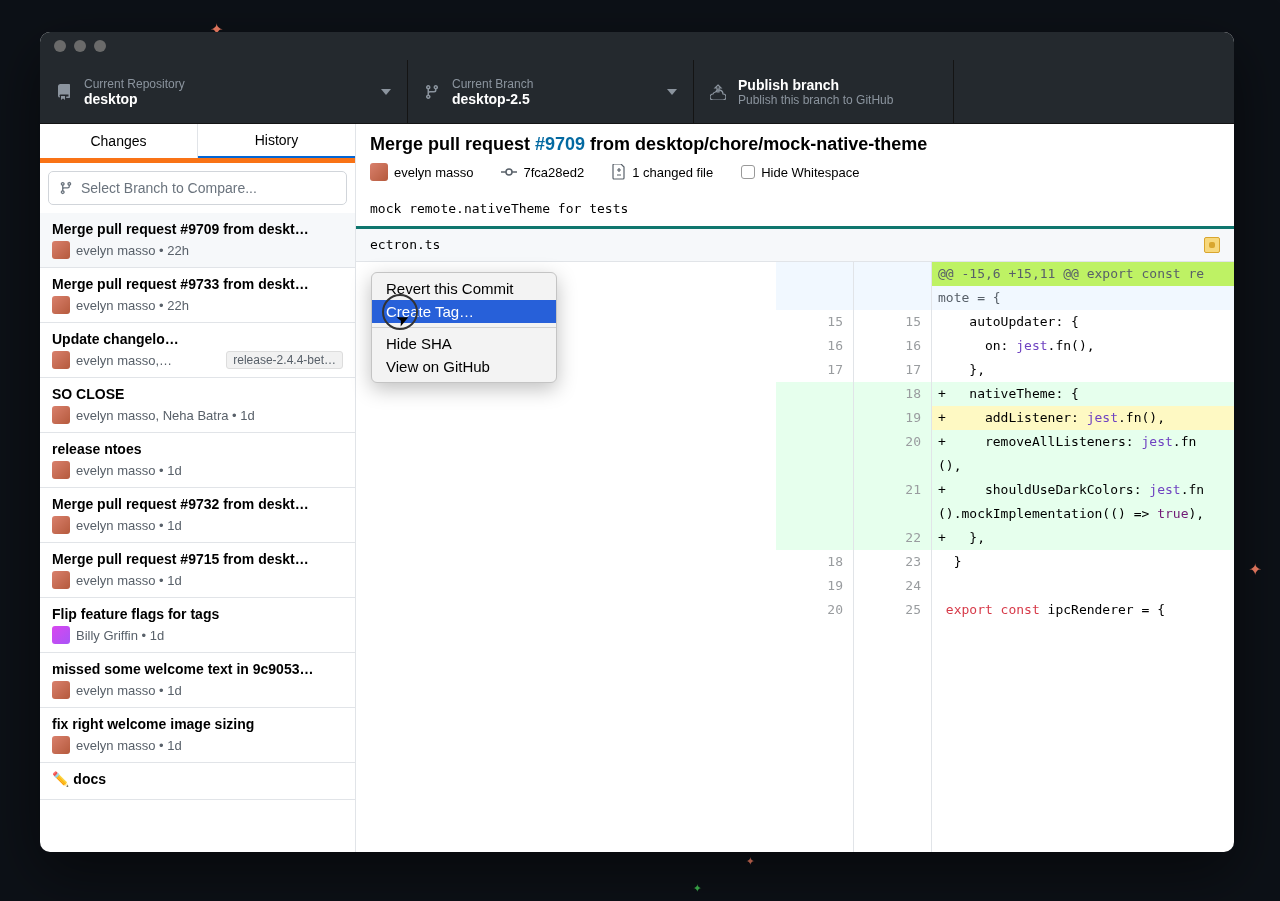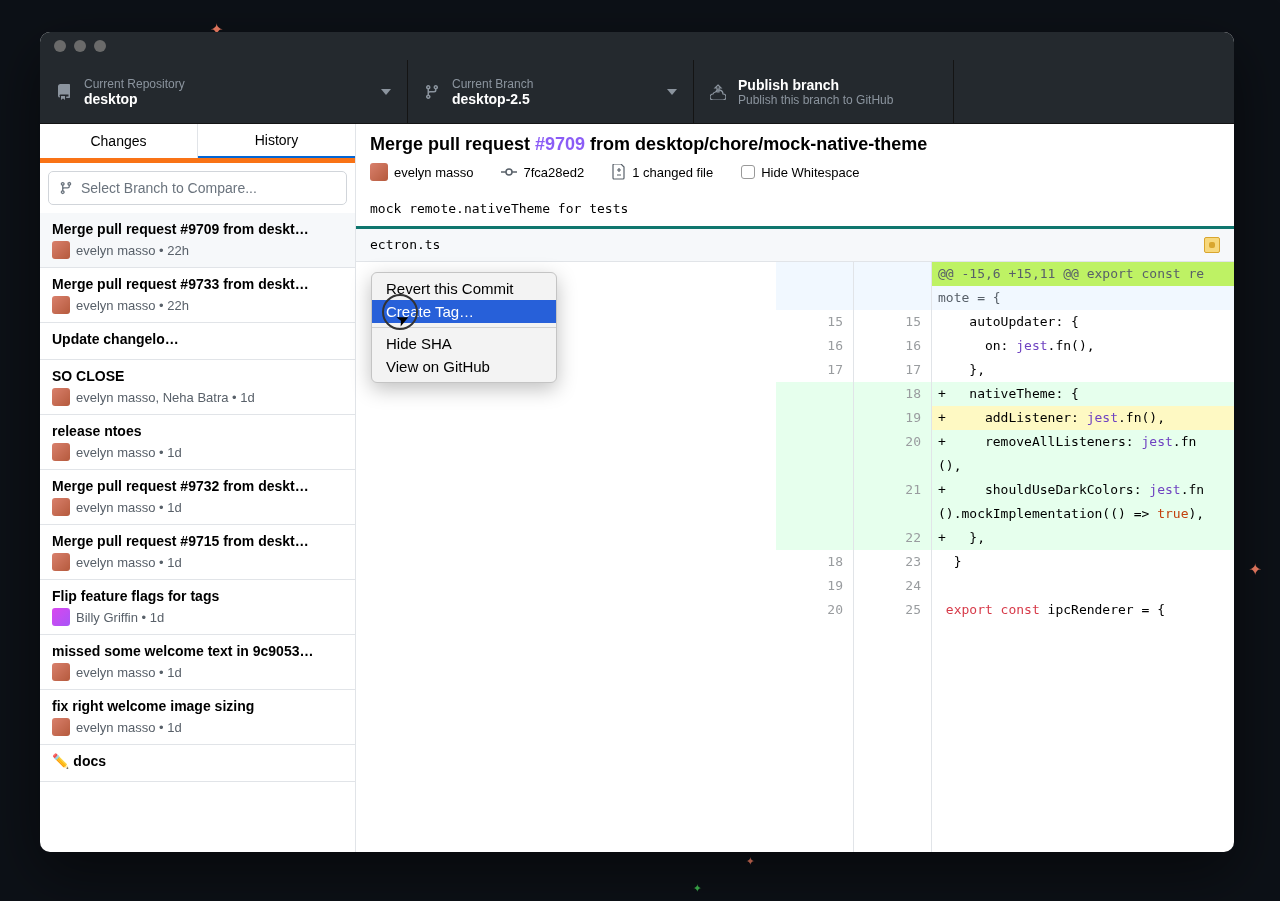--- a/index.html
+++ b/index.html
@@ -157,21 +157,21 @@
   flex-direction: column;
 }
 .commit-header {
   padding: 10px 14px 0 14px;
 }
 .commit-big-title {
   font-size: 18px;
   font-weight: 700;
   margin-bottom: 8px;
 }
-.commit-big-title .pr { color: #8b5cf6; }
+.commit-big-title .pr { color: #0369a1; }
 .commit-header-meta {
   display: flex;
   align-items: center;
   gap: 28px;
   font-size: 13px;
   padding-bottom: 10px;
 }
 .meta-item { display: flex; align-items: center; gap: 6px; }
 .meta-item svg { fill: #586069; }
 .checkbox {
@@ -239,21 +239,21 @@
   flex: 1;
 }
 .diff-line {
   height: 24px;
   line-height: 24px;
   padding-left: 6px;
   white-space: pre;
   overflow: hidden;
 }
 .kw-jest { color: #6f42c1; }
-.kw-true { color: #c2410c; }
+.kw-true { color: #701a75; }
 .kw-export { color: #d73a49; }
 
 .context-menu {
   position: absolute;
   top: 240px;
   left: 331px;
   width: 186px;
   background: #f3f3f3;
   border: 1px solid #c4c4c4;
   border-radius: 6px;
@@ -367,20 +367,25 @@
           </div>
           <div class="commit">
             <div class="commit-title">Merge pull request #9733 from deskt…</div>
             <div class="commit-meta">
               <div class="avatar"></div>
               <span>evelyn masso • 22h</span>
             </div>
           </div>
           <div class="commit">
             <div class="commit-title">Update changelo…</div>
+            <div class="commit-meta">
+              <div class="avatar"></div>
+              <span>evelyn masso,…</span>
+              <span class="tag-badge">release-2.4.4-bet…</span>
+            </div>
           </div>
           <div class="commit">
             <div class="commit-title">SO CLOSE</div>
             <div class="commit-meta">
               <div class="avatar"></div>
               <span>evelyn masso, Neha Batra • 1d</span>
             </div>
           </div>
           <div class="commit">
             <div class="commit-title">release ntoes</div>

